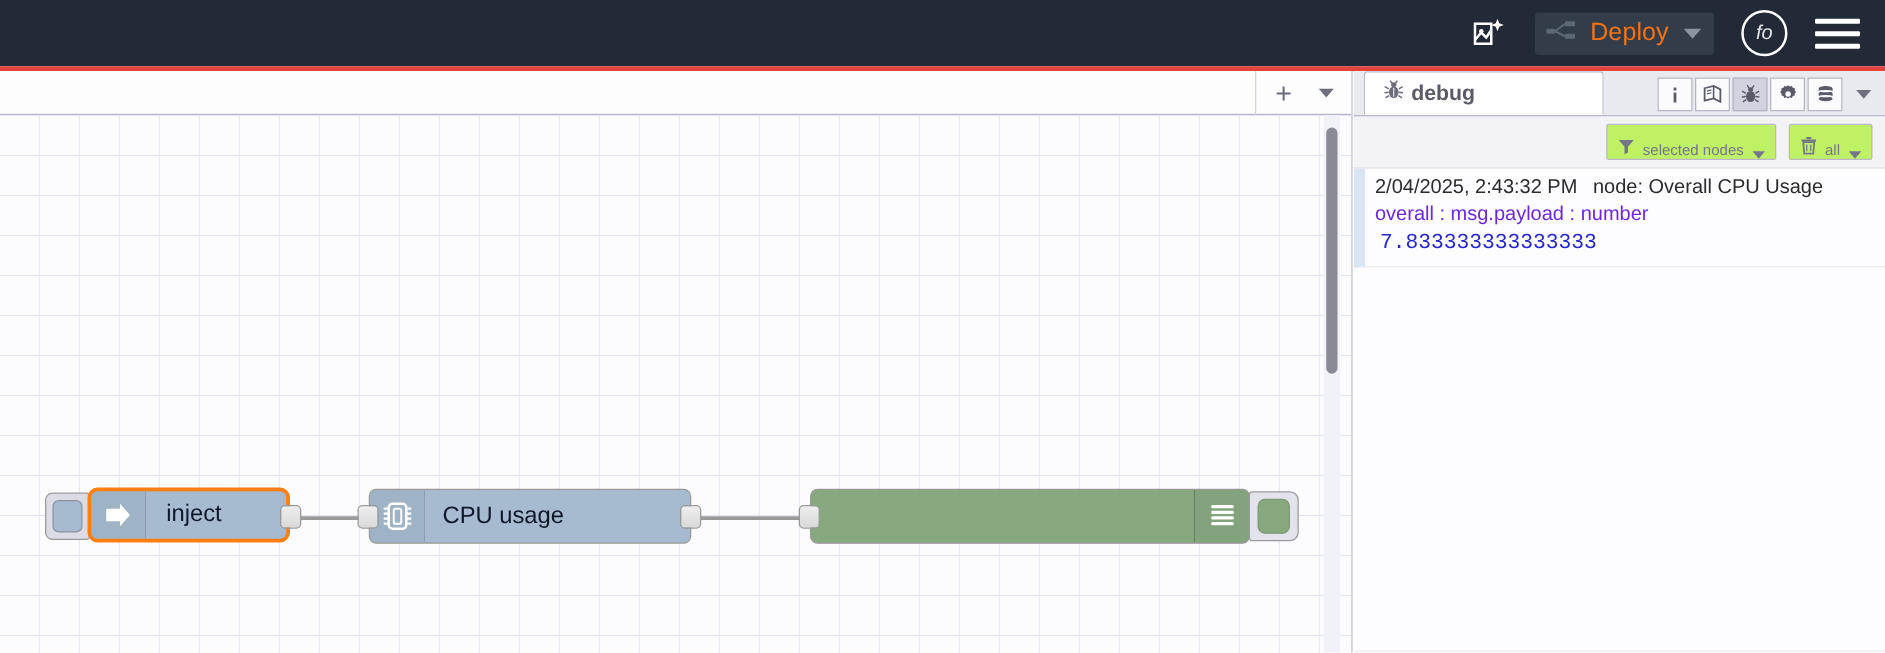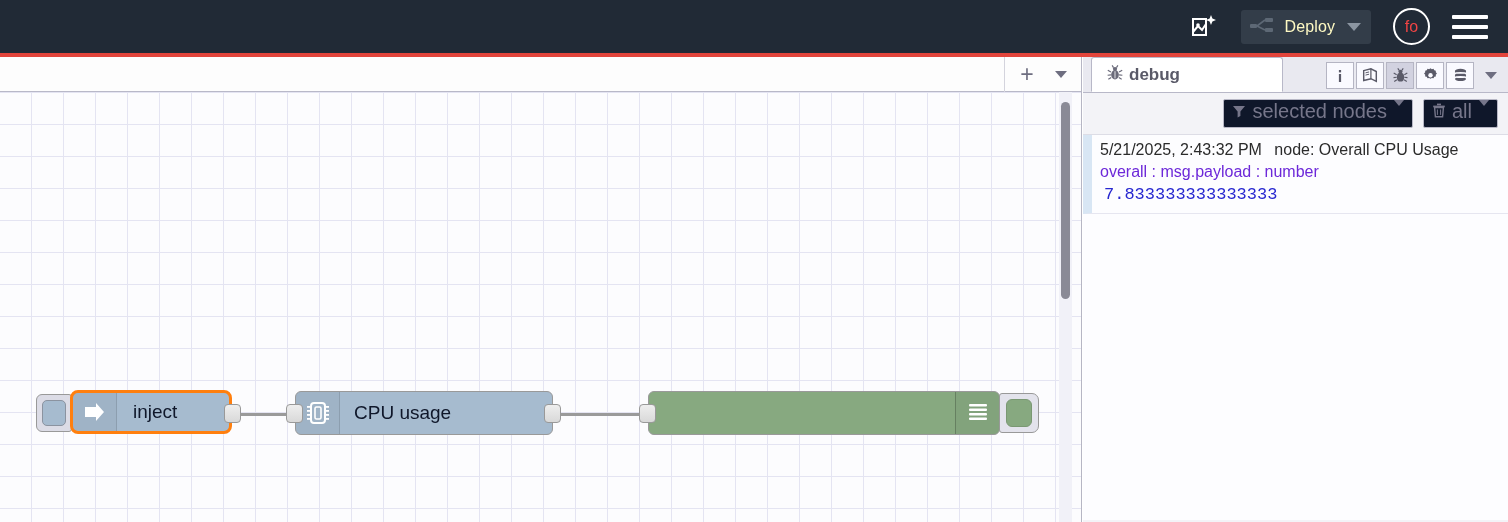--- a/index.html
+++ b/index.html
@@ -31,40 +31,41 @@
   #deploy-btn {
     display: flex; align-items: center;
     height: 34px;
     background: #333d49;
     border-radius: 3px;
     padding: 0 10px 0 8px;
     margin: 0 22px 0 16px;
     cursor: default;
   }
   #deploy-label {
-    color: #fef9c3;
-    font-size: 16px;
+    color: #f97316;
+    font-size: 20px;
     margin: 0 12px 0 10px;
     letter-spacing: .1px;
   }
   #deploy-caret {
     width: 0; height: 0;
     border-left: 7px solid transparent;
     border-right: 7px solid transparent;
     border-top: 8px solid #8b95a1;
   }
   #user-avatar {
     width: 37px; height: 37px;
     border-radius: 50%;
     border: 2px solid #ffffff;
-    color: #ef4444;
+    color: #e5e5e5;
     display: flex; align-items: center; justify-content: center;
     font-size: 16px;
     margin-right: 22px;
     cursor: pointer;
+    font-style: italic;
   }
   #hamburger-btn {
     width: 40px; height: 34px;
     display: flex; flex-direction: column; justify-content: center;
     gap: 6px; margin-right: 16px; cursor: pointer;
   }
   #hamburger-btn span {
     display: block; height: 4px; width: 36px;
     background: #fff; border-radius: 1px;
   }
@@ -283,27 +284,27 @@
   }
 
   #sidebar-filters {
     height: 42px;
     background: #f3f3f7;
     display: flex; align-items: center; justify-content: flex-end;
     padding-right: 10px;
     border-bottom: 1px solid #ddddE6;
   }
   .filter-btn {
-    display: flex; align-items: flex-start;
+    display: flex; align-items: flex-end;
     height: 29px;
     border: 1px solid #b8b8c6;
-    background: #0f172a;
+    background: #bef264;
     border-radius: 2px;
     padding: 0 8px;
-    font-size: 20px; color: #76768a;
+    font-size: 12px; color: #76768a;
     cursor: pointer;
     margin-left: 10px;
   }
   .filter-btn .fl-label { margin: 0 7px 0 6px; }
   .caret-sm {
     width: 0; height: 0;
     border-left: 5px solid transparent;
     border-right: 5px solid transparent;
     border-top: 6px solid #76768a;
   }
@@ -556,21 +557,21 @@
         </svg>
       </span>
       <span class="fl-label">all</span>
       <span class="caret-sm"></span>
     </div>
   </div>
 
   <div id="debug-messages">
     <div class="debug-msg">
       <div class="msg-head">
-        <span>5/21/2025, 2:43:32 PM</span>
+        <span>2/04/2025, 2:43:32 PM</span>
         <span class="msg-node">node: Overall CPU Usage</span>
       </div>
       <div class="msg-topic">overall : msg.payload : number</div>
       <div class="msg-value">7.833333333333333</div>
     </div>
   </div>
 
 </div>
 
 </body></html>

